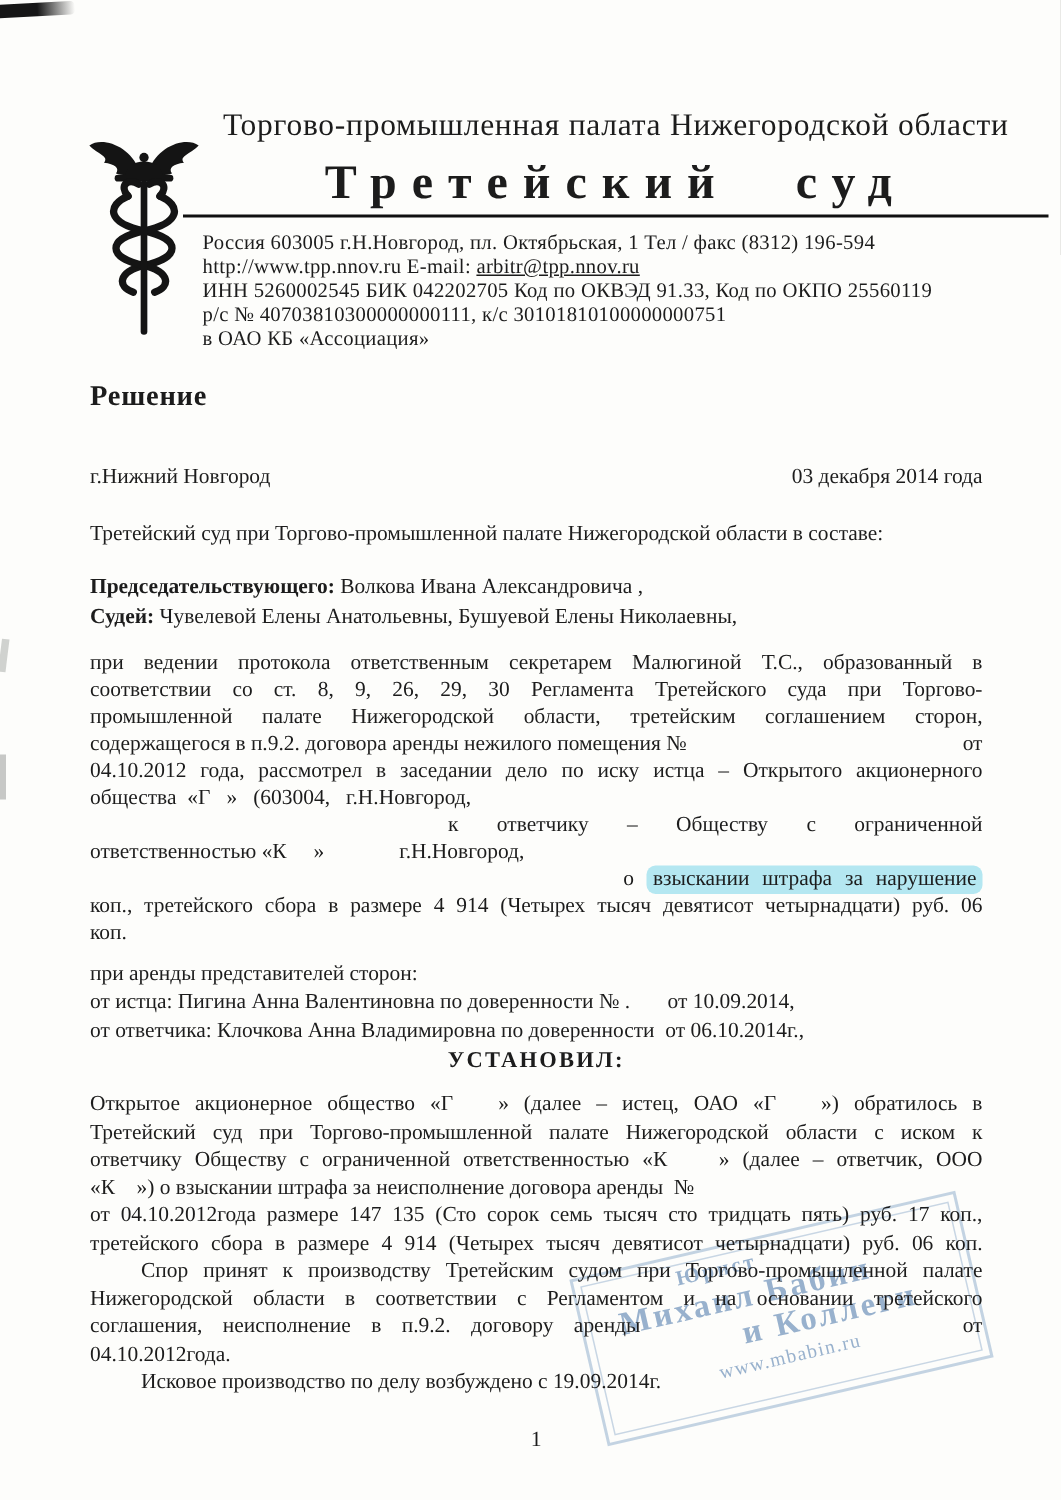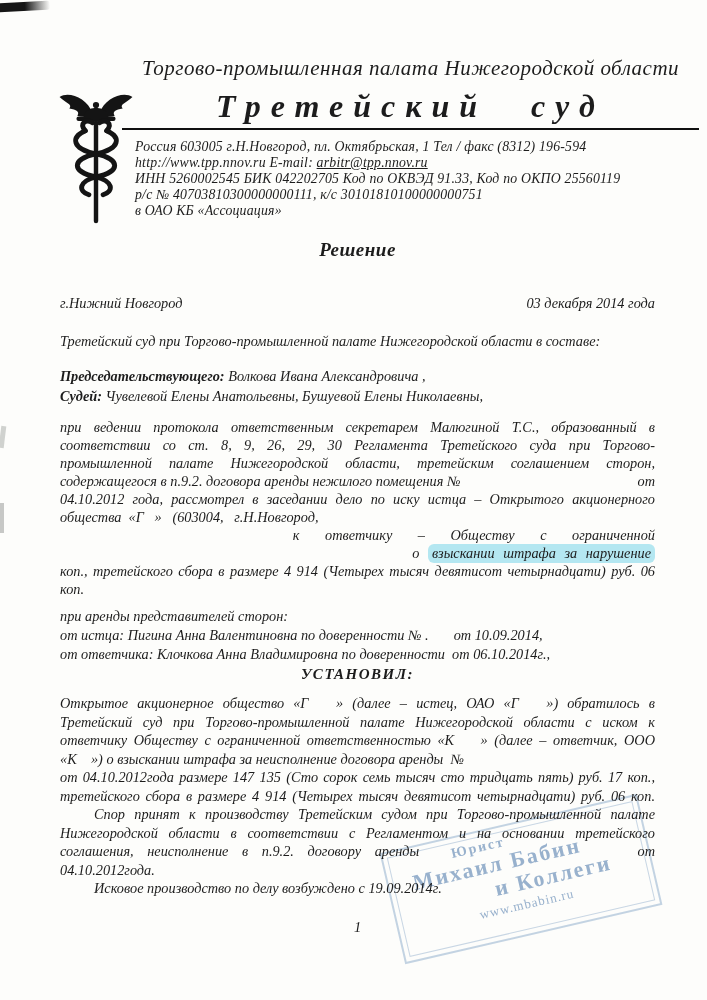--- a/index.html
+++ b/index.html
@@ -22,30 +22,30 @@
     transform:rotate(-13deg); border:2.5px solid rgba(148,176,205,.55);
     z-index:0; color:rgba(134,163,196,.85);
   }
   .watermark::before{content:""; position:absolute; inset:4px;
     border:1.5px solid rgba(148,176,205,.5);}
   .wm-l1{font-size:14px; letter-spacing:2px; margin:7px 70px 0 0; text-align:center; font-weight:bold;}
   .wm-l2{font-size:22px; font-weight:bold; letter-spacing:2px; text-align:left; padding-left:24px; line-height:24px;}
   .wm-l3{font-size:22px; font-weight:bold; letter-spacing:2px; text-align:center; padding-left:64px; line-height:24px;}
   .wm-l4{font-size:13px; text-align:center; margin-top:2px; letter-spacing:1px;}
   
-  .content{position:relative; z-index:1; padding:1px 52px 0 60px;font-style:italic;}
+  .content{position:relative; z-index:1; padding:16px 52px 0 60px;}
   .logo{position:absolute; left:56px; top:86px; width:80px; height:150px;}
   .header-text{margin-left:62px; width:577px; padding-top:54px;}
   .org{font-size:21px; line-height:26px; text-align:center; letter-spacing:.5px;}
   .court{font-size:32px; line-height:38px; font-weight:bold; text-align:center;
     letter-spacing:10px; word-spacing:26px; margin-top:6px;}
   .rule{border-bottom:2.5px solid #101010; margin-top:3px;}
   .contacts{margin-top:9px; padding-left:13px; font-size:13.8px; line-height:16px; letter-spacing:.2px;}
   .email{text-decoration:underline;}
-  .doc-title{font-size:19px; font-weight:bold; text-align:center; margin-top:20px; letter-spacing:.5px;}
+  .doc-title{font-size:19px; font-weight:bold; margin-top:20px; letter-spacing:.5px;}
   .daterow{display:flex; justify-content:space-between; font-size:14.3px; margin-top:34px;}
   .line{font-size:14.3px; line-height:20px;}
   .composition{margin-top:19px;}
   .block{margin-top:15px;}
   .para{font-size:14.3px; margin-top:0;}
   .p1{margin-top:12px;}
   .p1 .l{line-height:18px;}
   .reps{margin-top:9px;}
   .reps .l{line-height:19px;}
   .ustanovil{font-size:15px; font-weight:bold; text-align:center; letter-spacing:1.5px; line-height:20px;}
@@ -131,20 +131,21 @@
       <div class="l jl">при ведении протокола ответственным секретарем Малюгиной Т.С., образованный в</div>
       <div class="l jl">соответствии со ст. 8, 9, 26, 29, 30 Регламента Третейского суда при Торгово-</div>
       <div class="l jl">промышленной палате Нижегородской области, третейским соглашением сторон,</div>
       <div class="l gapline">
           <span>содержащегося в п.9.2. договора аренды нежилого помещения №</span>
           <span>от</span>
         </div>
       <div class="l jl">04.10.2012 года, рассмотрел в заседании дело по иску истца – Открытого акционерного</div>
       <div class="l">общества&nbsp;&nbsp;«Г&nbsp;&nbsp;&nbsp;»&nbsp;&nbsp;&nbsp;(603004,&nbsp;&nbsp;&nbsp;г.Н.Новгород,</div>
       <div class="l rl ws22">к ответчику – Обществу с ограниченной</div>
+      <div class="l">ответственностью «К&nbsp;&nbsp;&nbsp;&nbsp;&nbsp;»&nbsp;&nbsp;&nbsp;&nbsp;&nbsp;&nbsp;&nbsp;&nbsp;&nbsp;&nbsp;&nbsp;&nbsp;&nbsp;&nbsp;г.Н.Новгород,</div>
       <div class="l rl ws5"><span>о</span> <span class="hl">взыскании штрафа за нарушение</span></div>
       <div class="l jl">коп., третейского сбора в размере 4 914 (Четырех тысяч девятисот четырнадцати) руб. 06</div>
       <div class="l">коп.</div>
     </div>
 
     <div class="para reps">
       <div class="l">при аренды представителей сторон:</div>
       <div class="l">от истца: Пигина Анна Валентиновна по доверенности №&nbsp;.&nbsp;&nbsp;&nbsp;&nbsp;&nbsp;&nbsp;&nbsp;от 10.09.2014,</div>
       <div class="l">от ответчика: Клочкова Анна Владимировна по доверенности&nbsp; от 06.10.2014г.,</div>
     </div>

